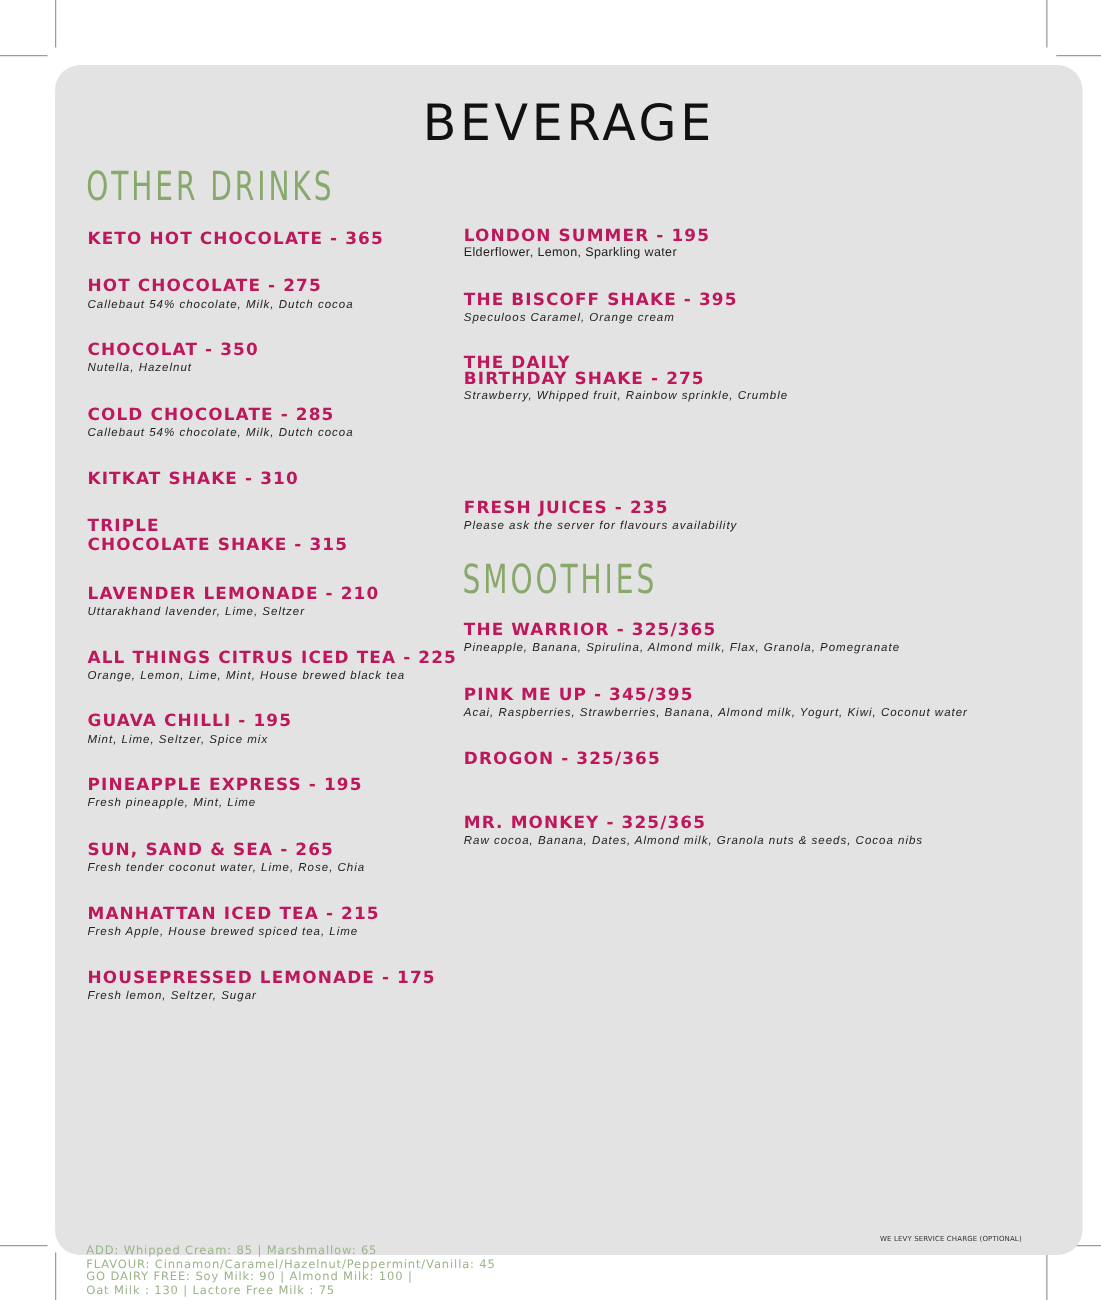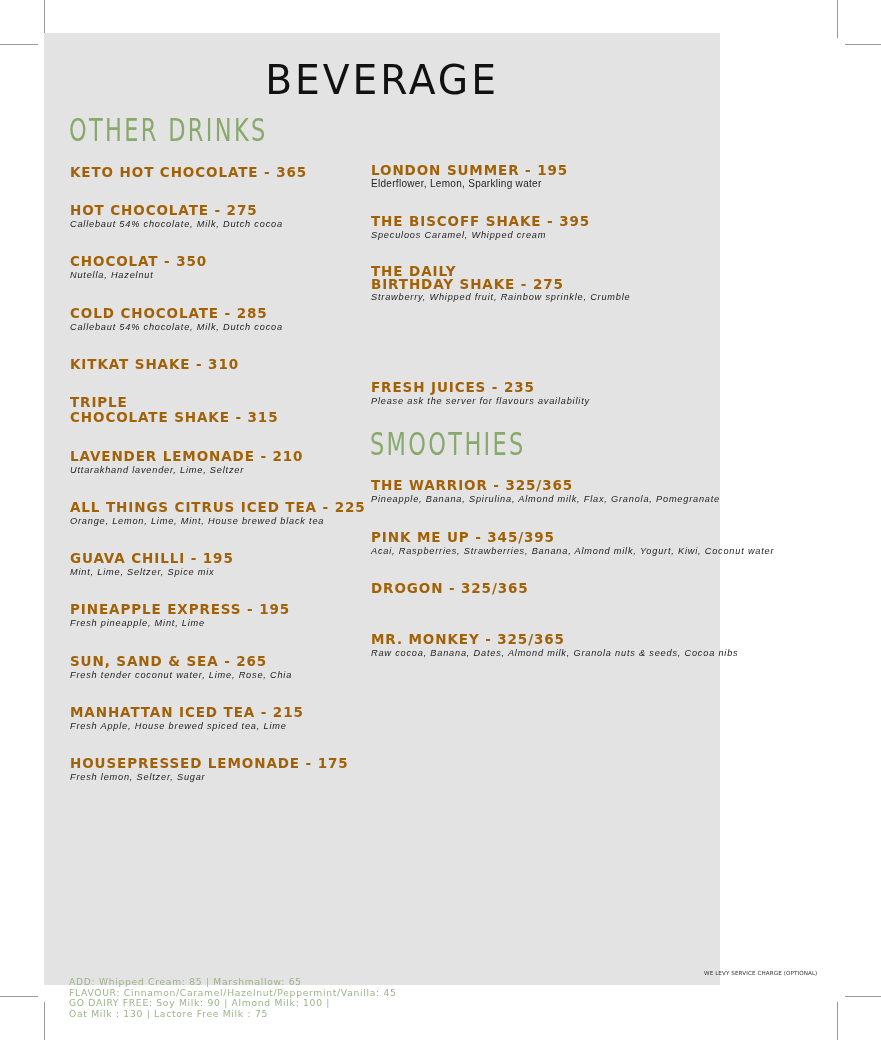--- a/index.html
+++ b/index.html
@@ -2,38 +2,39 @@
 <html><head>
 <meta charset="utf-8">
 <style>
   html, body { margin: 0; padding: 0; }
   body {
     width: 881px; height: 1040px; background: #ffffff; position: relative; overflow: hidden;
     font-family: "DejaVu Sans", sans-serif;
   }
   .crop { position: absolute; background: #9a9a9a; }
   .panel {
-    position: absolute; left: 44px; top: 33px; width: 676px; height: 952px;
+    position: absolute; left: 44px; top: 52px; width: 822px; height: 952px;
     background: #e4e3e4;
+    border-radius: 20px;
   }
   .title {
     position: absolute; left: 0; right: 0; top: 24px; text-align: center;
     font-family: "DejaVu Sans", sans-serif; font-weight: normal;
     font-size: 40px; letter-spacing: 3px; color: #111;
     transform: scaleX(0.98);
   }
   .section-title {
     position: absolute; color: #88a96b; font-family: "DejaVu Sans Condensed", "DejaVu Sans", sans-serif;
     font-size: 32px; letter-spacing: 3px; font-weight: normal;
     transform-origin: left top; transform: scaleX(0.78);
   }
   .item { position: absolute; }
   .item-name {
     font-family: "DejaVu Sans", sans-serif; font-weight: bold; font-size: 13.5px;
-    color: #a16207; letter-spacing: 0.9px; line-height: 15px; white-space: pre-line;
+    color: #be185d; letter-spacing: 0.9px; line-height: 15px; white-space: pre-line;
   }
   .item-desc {
     font-family: Liberation Sans, sans-serif; font-style: italic; font-size: 9.2px;
     color: #222; letter-spacing: 0.8px; line-height: 12px; margin-top: 0px; white-space: nowrap;
   }
   .item-desc.plain { font-style: normal; font-size: 10px; letter-spacing: 0.3px; }
   .addons {
     position: absolute; left: 25px; top: 904px; color: #9bb58a;
     font-family: "DejaVu Sans", sans-serif; font-size: 9.2px; letter-spacing: 0.7px; line-height: 10.5px; margin-top: 40px;
   }
@@ -109,21 +110,21 @@
     <div class="item-name">HOUSEPRESSED LEMONADE - 175</div>
     <div class="item-desc">Fresh lemon, Seltzer, Sugar</div>
   </div>
 
   <div class="item" style="left:327px;top:130px;">
     <div class="item-name">LONDON SUMMER - 195</div>
     <div class="item-desc plain">Elderflower, Lemon, Sparkling water</div>
   </div>
   <div class="item" style="left:327px;top:181px;">
     <div class="item-name">THE BISCOFF SHAKE - 395</div>
-    <div class="item-desc">Speculoos Caramel, Whipped cream</div>
+    <div class="item-desc">Speculoos Caramel, Orange cream</div>
   </div>
   <div class="item" style="left:327px;top:232px;">
     <div class="item-name" style="line-height:13px;">THE DAILY
 BIRTHDAY SHAKE - 275</div>
     <div class="item-desc">Strawberry, Whipped fruit, Rainbow sprinkle, Crumble</div>
   </div>
   <div class="item" style="left:327px;top:347px;">
     <div class="item-name">FRESH JUICES - 235</div>
     <div class="item-desc">Please ask the server for flavours availability</div>
   </div>

